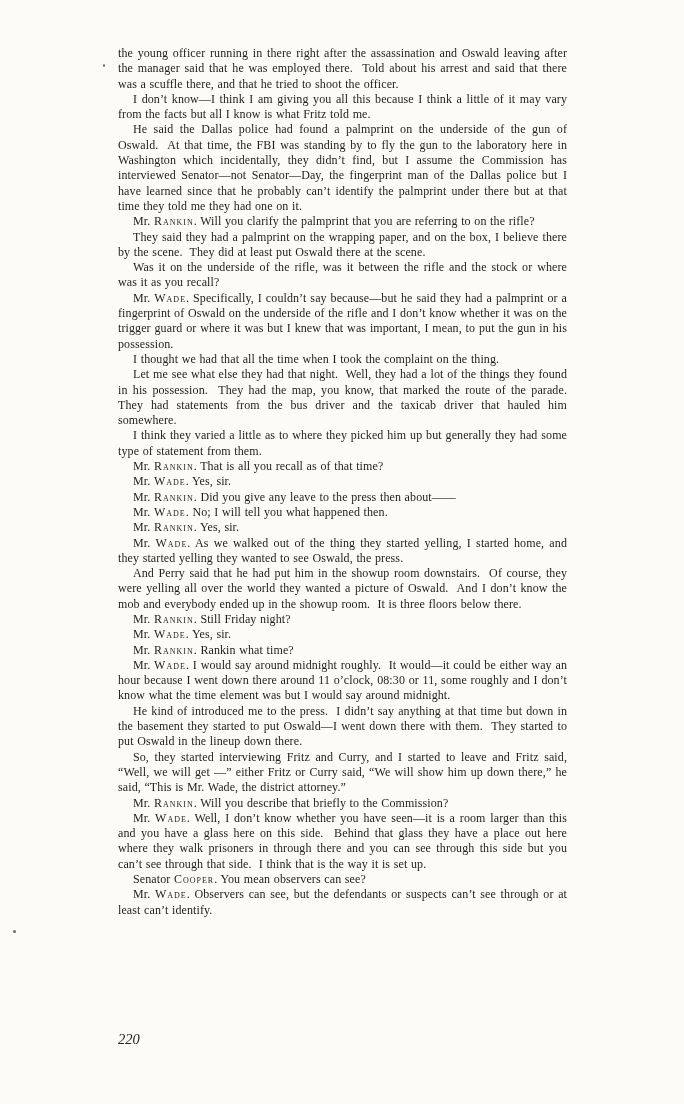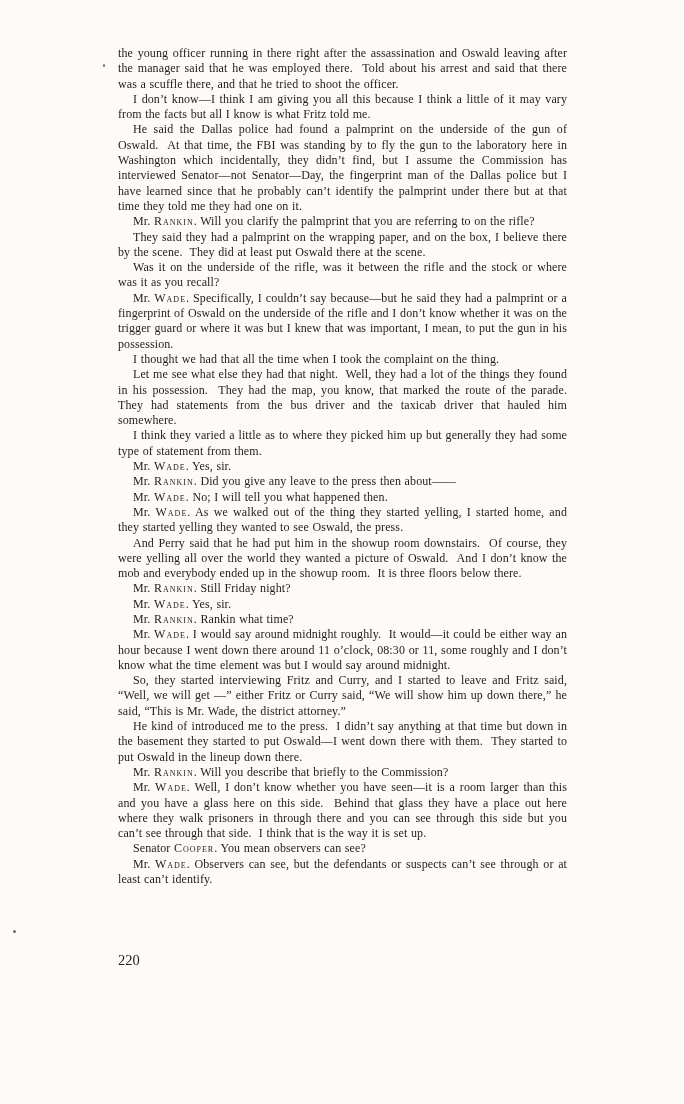--- a/index.html
+++ b/index.html
@@ -38,23 +38,24 @@
   .para.indent {
     text-indent: 15px;
   }
   .sc {
     font-variant: small-caps;
     letter-spacing: 1px;
   }
   .page-number {
     position: absolute;
     left: 118px;
-    top: 952px;
+    top: 1031px;
     font-size: 14.5px;
     color: #26231f;
+    font-style: italic;
   }
   .speck {
     position: absolute;
     background: #6f6a63;
     border-radius: 50%;
   }
   .speck-1 { left: 103px; top: 64px; width: 2px; height: 3px; }
   .speck-2 { left: 13px;  top: 930px; width: 3px; height: 3px; }
 </style>
 </head>
@@ -67,30 +68,32 @@
       <p class="para"><span>the young officer running in there right after the assassination and Oswald leaving after the manager said that he was employed there.  Told about his arrest and said that there was a scuffle there, and that he tried to shoot the officer.</span></p>
       <p class="para indent"><span>I don’t know—I think I am giving you all this because I think a little of it may vary from the facts but all I know is what Fritz told me.</span></p>
       <p class="para indent"><span>He said the Dallas police had found a palmprint on the underside of the gun of Oswald.  At that time, the FBI was standing by to fly the gun to the laboratory here in Washington which incidentally, they didn’t find, but I assume the Commission has interviewed Senator—not Senator—Day, the fingerprint man of the Dallas police but I have learned since that he probably can’t identify the palmprint under there but at that time they told me they had one on it.</span></p>
       <p class="para indent"><span>Mr. </span><span class="sc">Rankin</span><span>. Will you clarify the palmprint that you are referring to on the rifle?</span></p>
       <p class="para indent"><span>They said they had a palmprint on the wrapping paper, and on the box, I believe there by the scene.  They did at least put Oswald there at the scene.</span></p>
       <p class="para indent"><span>Was it on the underside of the rifle, was it between the rifle and the stock or where was it as you recall?</span></p>
       <p class="para indent"><span>Mr. </span><span class="sc">Wade</span><span>. Specifically, I couldn’t say because—but he said they had a palmprint or a fingerprint of Oswald on the underside of the rifle and I don’t know whether it was on the trigger guard or where it was but I knew that was important, I mean, to put the gun in his possession.</span></p>
       <p class="para indent"><span>I thought we had that all the time when I took the complaint on the thing.</span></p>
       <p class="para indent"><span>Let me see what else they had that night.  Well, they had a lot of the things they found in his possession.  They had the map, you know, that marked the route of the parade.  They had statements from the bus driver and the taxicab driver that hauled him somewhere.</span></p>
       <p class="para indent"><span>I think they varied a little as to where they picked him up but generally they had some type of statement from them.</span></p>
+      <p class="para indent"><span>Mr. </span><span class="sc">Rankin</span><span>. That is all you recall as of that time?</span></p>
       <p class="para indent"><span>Mr. </span><span class="sc">Wade</span><span>. Yes, sir.</span></p>
       <p class="para indent"><span>Mr. </span><span class="sc">Rankin</span><span>. Did you give any leave to the press then about——</span></p>
       <p class="para indent"><span>Mr. </span><span class="sc">Wade</span><span>. No; I will tell you what happened then.</span></p>
+      <p class="para indent"><span>Mr. </span><span class="sc">Rankin</span><span>. Yes, sir.</span></p>
       <p class="para indent"><span>Mr. </span><span class="sc">Wade</span><span>. As we walked out of the thing they started yelling, I started home, and they started yelling they wanted to see Oswald, the press.</span></p>
       <p class="para indent"><span>And Perry said that he had put him in the showup room downstairs.  Of course, they were yelling all over the world they wanted a picture of Oswald.  And I don’t know the mob and everybody ended up in the showup room.  It is three floors below there.</span></p>
       <p class="para indent"><span>Mr. </span><span class="sc">Rankin</span><span>. Still Friday night?</span></p>
       <p class="para indent"><span>Mr. </span><span class="sc">Wade</span><span>. Yes, sir.</span></p>
       <p class="para indent"><span>Mr. </span><span class="sc">Rankin</span><span>. Rankin what time?</span></p>
       <p class="para indent"><span>Mr. </span><span class="sc">Wade</span><span>. I would say around midnight roughly.  It would—it could be either way an hour because I went down there around 11 o’clock, 08:30 or 11, some roughly and I don’t know what the time element was but I would say around midnight.</span></p>
+      <p class="para indent"><span>He kind of introduced me to the press.  I didn’t say anything at that time but down in the basement they started to put Oswald—I went down there with them.  They started to put Oswald in the lineup down there.</span></p>
       <p class="para indent"><span>So, they started interviewing Fritz and Curry, and I started to leave and Fritz said, “Well, we will get —” either Fritz or Curry said, “We will show him up down there,” he said, “This is Mr. Wade, the district attorney.”</span></p>
-      <p class="para indent"><span>He kind of introduced me to the press.  I didn’t say anything at that time but down in the basement they started to put Oswald—I went down there with them.  They started to put Oswald in the lineup down there.</span></p>
       <p class="para indent"><span>Mr. </span><span class="sc">Rankin</span><span>. Will you describe that briefly to the Commission?</span></p>
       <p class="para indent"><span>Mr. </span><span class="sc">Wade</span><span>. Well, I don’t know whether you have seen—it is a room larger than this and you have a glass here on this side.  Behind that glass they have a place out here where they walk prisoners in through there and you can see through this side but you can’t see through that side.  I think that is the way it is set up.</span></p>
       <p class="para indent"><span>Senator </span><span class="sc">Cooper</span><span>. You mean observers can see?</span></p>
       <p class="para indent"><span>Mr. </span><span class="sc">Wade</span><span>. Observers can see, but the defendants or suspects can’t see through or at least can’t identify.</span></p>
     </div>
   <div class="page-number">220</div>
 </div>
 
 </body></html>

